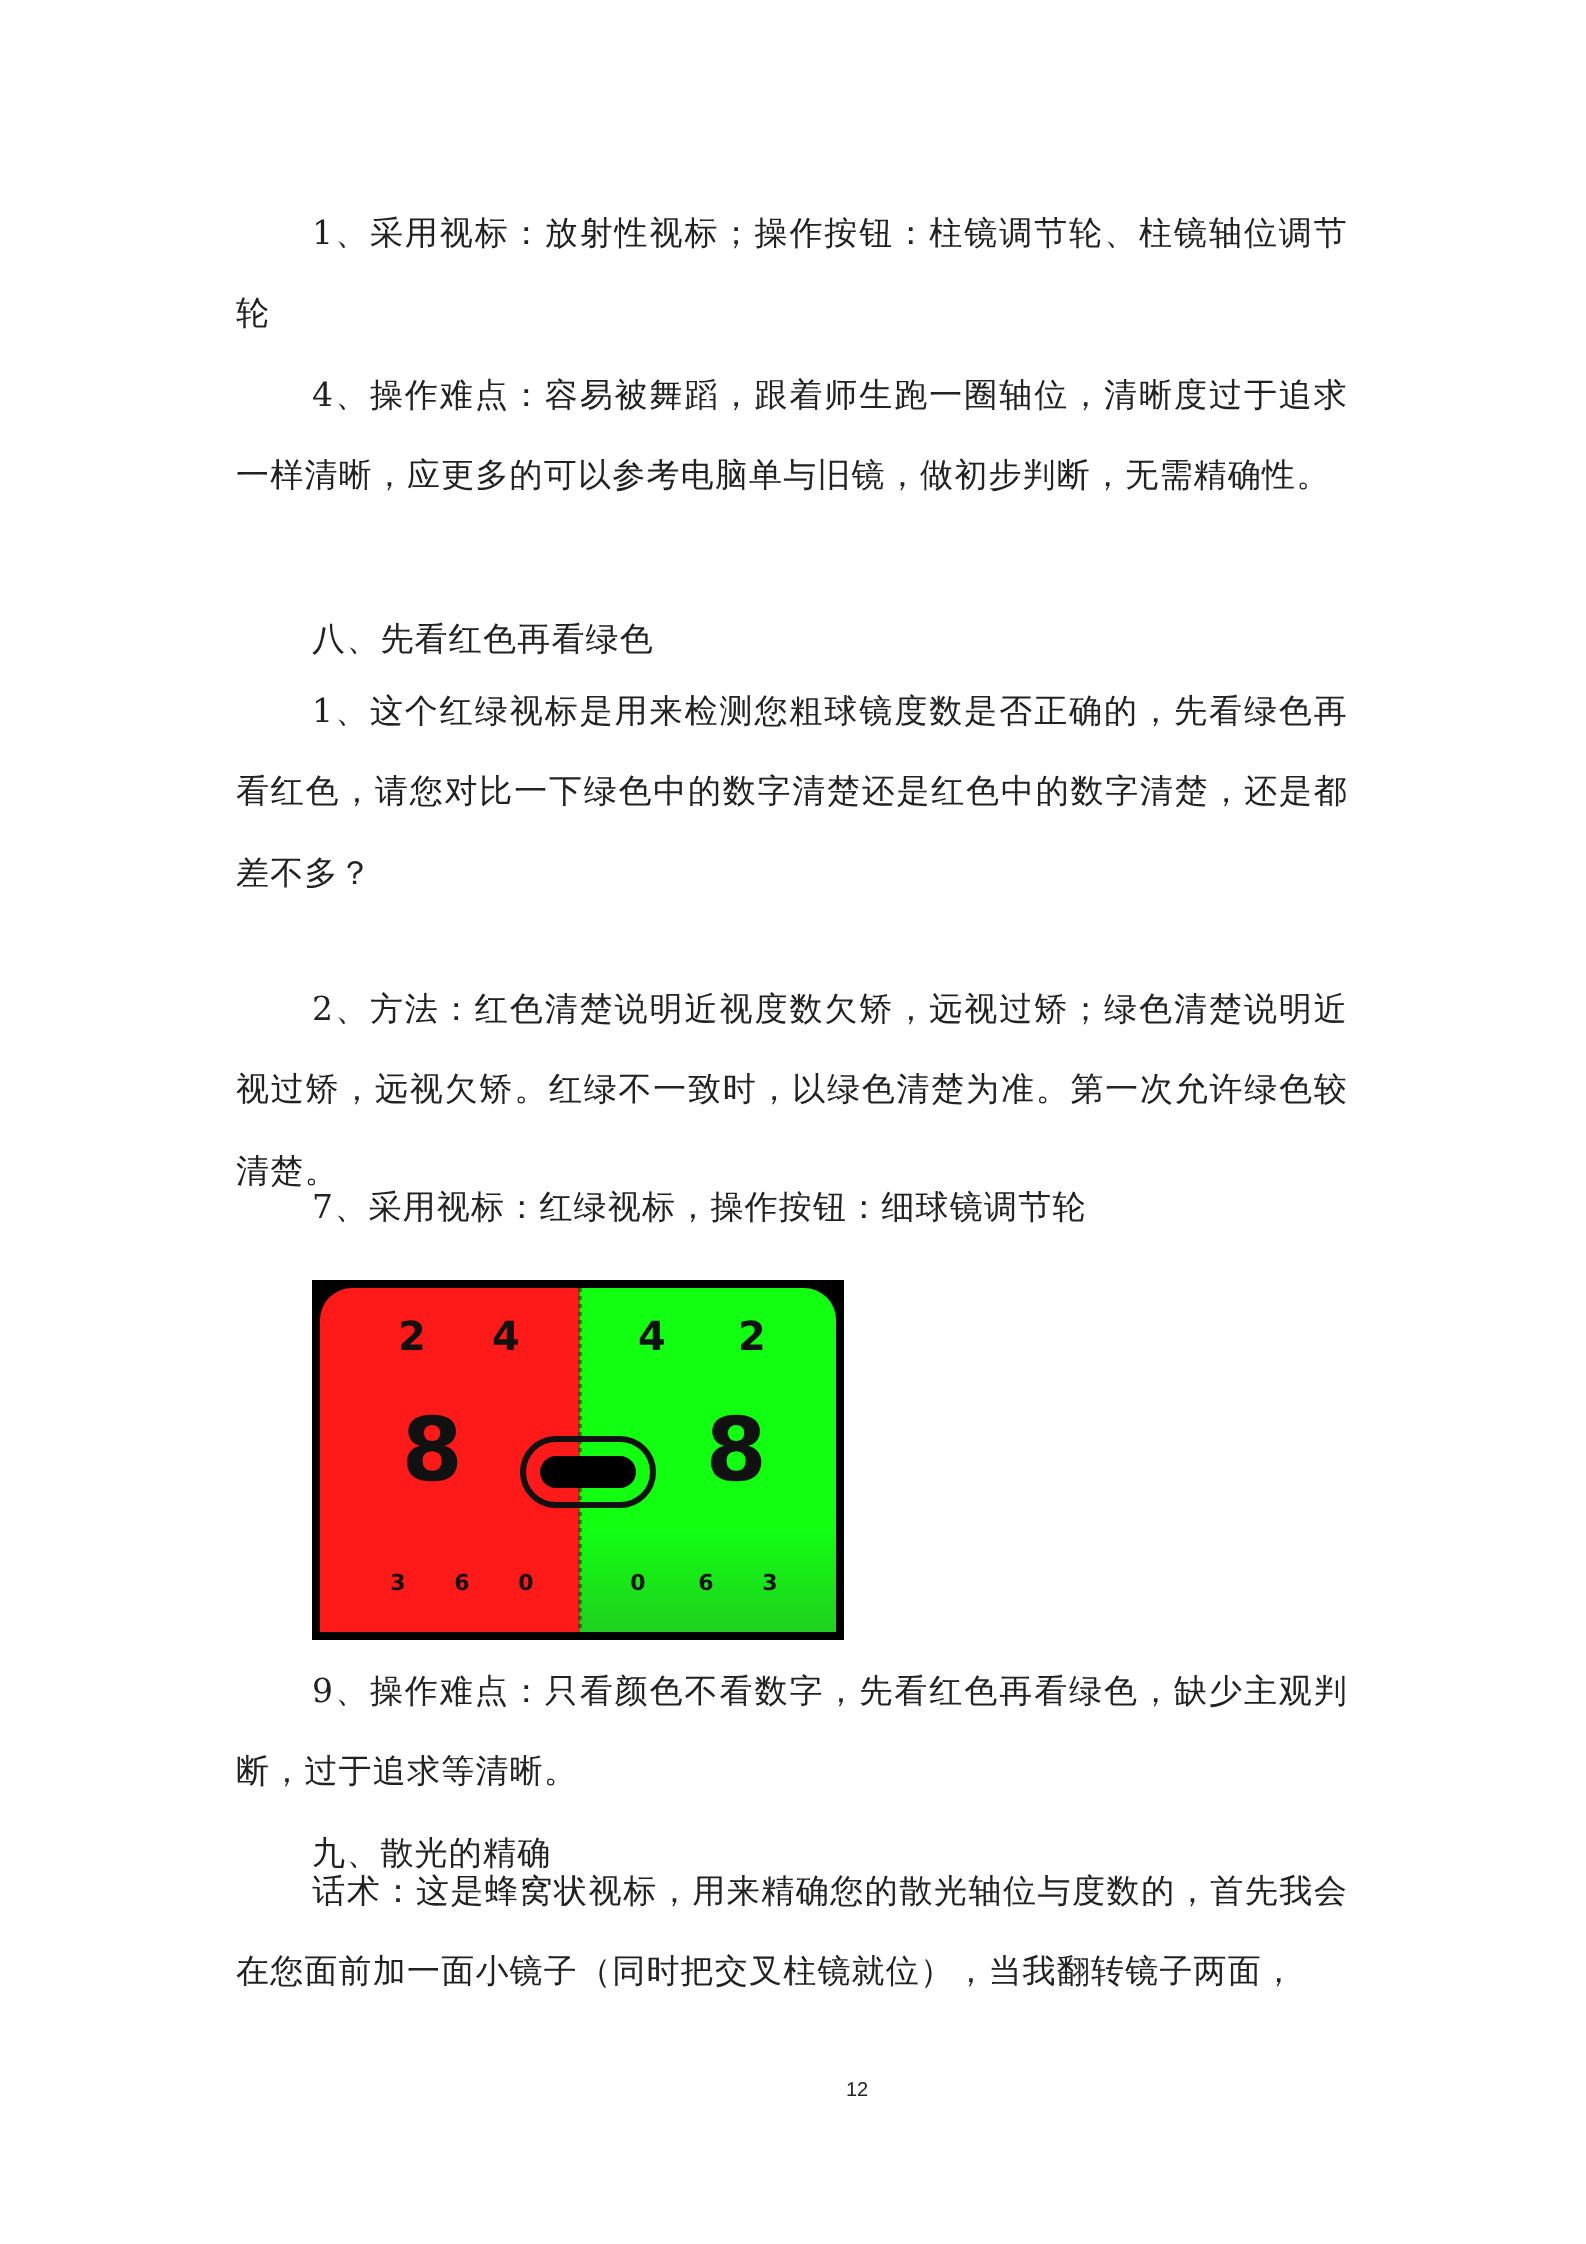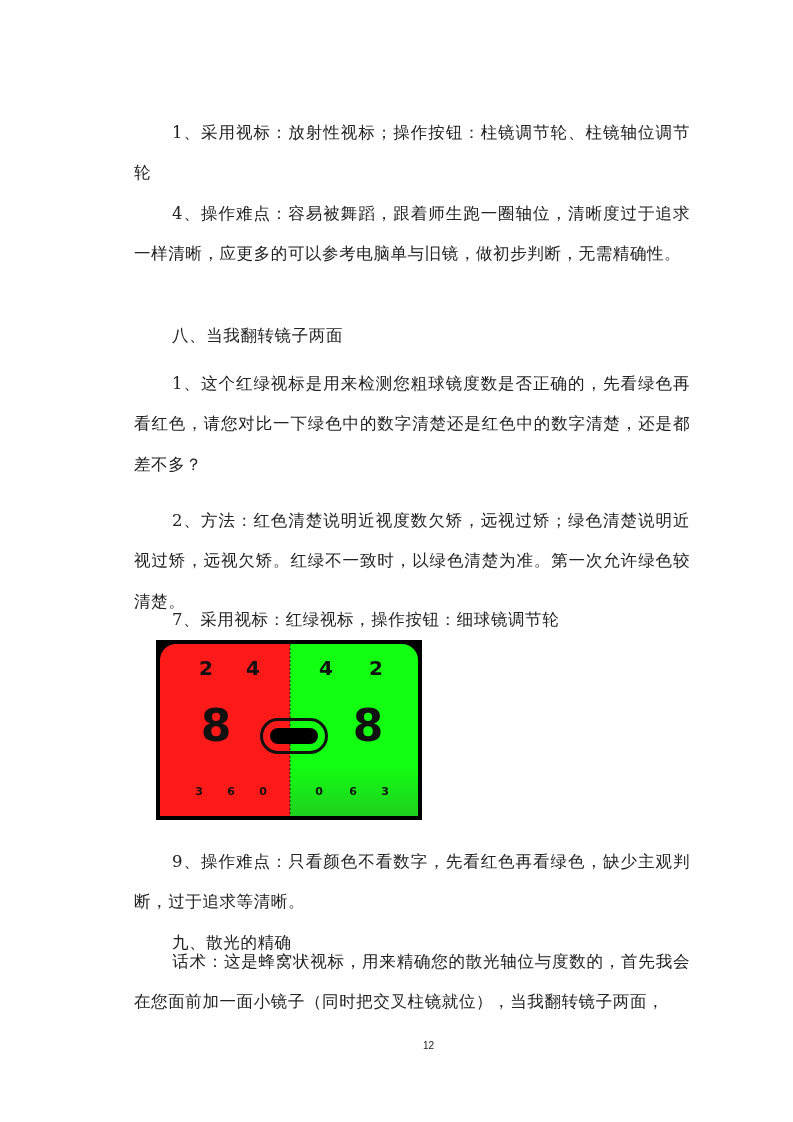--- a/index.html
+++ b/index.html
@@ -1,39 +1,39 @@
 <!DOCTYPE html>
 <html><head>
 <meta charset="utf-8">
 <style>
   html, body { margin:0; padding:0; background:#fff; }
   body { width:793px; height:1122px; position:relative; overflow:hidden;
          font-family:"DejaVu Serif","Liberation Serif",serif; color:#222; }
   .p { position:absolute; left:118px; width:556px; font-size:16.5px; line-height:40.3px;
-       letter-spacing:0.6px; text-align:justify; margin:16px; }
+       letter-spacing:0.6px; text-align:justify; margin:0; }
   .p .ind { display:inline-block; width:38px; }
   .chart { position:absolute; left:156px; top:640px; width:266px; height:180px; background:#000; overflow:hidden; }
   .chart .red { position:absolute; left:4px; top:4px; width:130px; height:172px; background:#ff1a1a; border-radius:16px 0 0 0; }
   .chart .green { position:absolute; left:134px; top:4px; width:128px; height:172px; background:linear-gradient(#12ff12 70%, #1fd01f); border-radius:0 16px 0 0; }
   .chart .divider { position:absolute; left:133px; top:4px; width:2px; height:172px; background:repeating-linear-gradient(#222 0 2px, transparent 2px 4px); opacity:0.5; }
   .num { position:absolute; font-family:"DejaVu Sans","Liberation Sans",sans-serif; color:#111; font-weight:bold; text-align:center; }
   .top { top:16px; font-size:20px; width:24px; }
   .big { top:60px; font-size:44px; width:40px; font-weight:bold; }
   .small { top:145px; font-size:11px; width:14px; }
   .ring { position:absolute; left:104px; top:78px; width:62px; height:30px; border:3px solid #111; border-radius:18px; }
   .ring .pill { position:absolute; left:7px; top:7px; width:48px; height:16px; background:#000; border-radius:9px; }
   .pagenum { position:absolute; left:0; width:793px; top:1040px; text-align:center; font-family:"Liberation Sans",sans-serif; font-size:10px; color:#222;margin-left:32px; }
 </style>
 </head>
 <body>
 
 <p class="p" style="top:97px"><span class="ind"></span><span>1、采用视标：放射性视标；操作按钮：柱镜调节轮、柱镜轴位调节轮</span></p>
 <p class="p" style="top:178px"><span class="ind"></span><span>4、操作难点：容易被舞蹈，跟着师生跑一圈轴位，清晰度过于追求一样清晰，应更多的可以参考电脑单与旧镜，做初步判断，无需精确性。</span></p>
-<p class="p" style="top:300px"><span class="ind"></span><span>八、当我翻转镜子两面</span></p>
-<p class="p" style="top:348px"><span class="ind"></span><span>1、这个红绿视标是用来检测您粗球镜度数是否正确的，先看绿色再看红色，请您对比一下绿色中的数字清楚还是红色中的数字清楚，还是都差不多？</span></p>
+<p class="p" style="top:300px"><span class="ind"></span><span>八、先看红色再看绿色</span></p>
+<p class="p" style="top:336px"><span class="ind"></span><span>1、这个红绿视标是用来检测您粗球镜度数是否正确的，先看绿色再看红色，请您对比一下绿色中的数字清楚还是红色中的数字清楚，还是都差不多？</span></p>
 <p class="p" style="top:485px"><span class="ind"></span><span>2、方法：红色清楚说明近视度数欠矫，远视过矫；绿色清楚说明近视过矫，远视欠矫。红绿不一致时，以绿色清楚为准。第一次允许绿色较清楚。</span></p>
 <p class="p" style="top:584px"><span class="ind"></span><span>7、采用视标：红绿视标，操作按钮：细球镜调节轮</span></p>
 
 <div class="chart">
   <div class="red"></div>
   <div class="green"></div>
   <div class="divider"></div>
   <span class="num top" style="left:38px">2</span>
   <span class="num top" style="left:85px">4</span>
   <span class="num top" style="left:158px">4</span>

